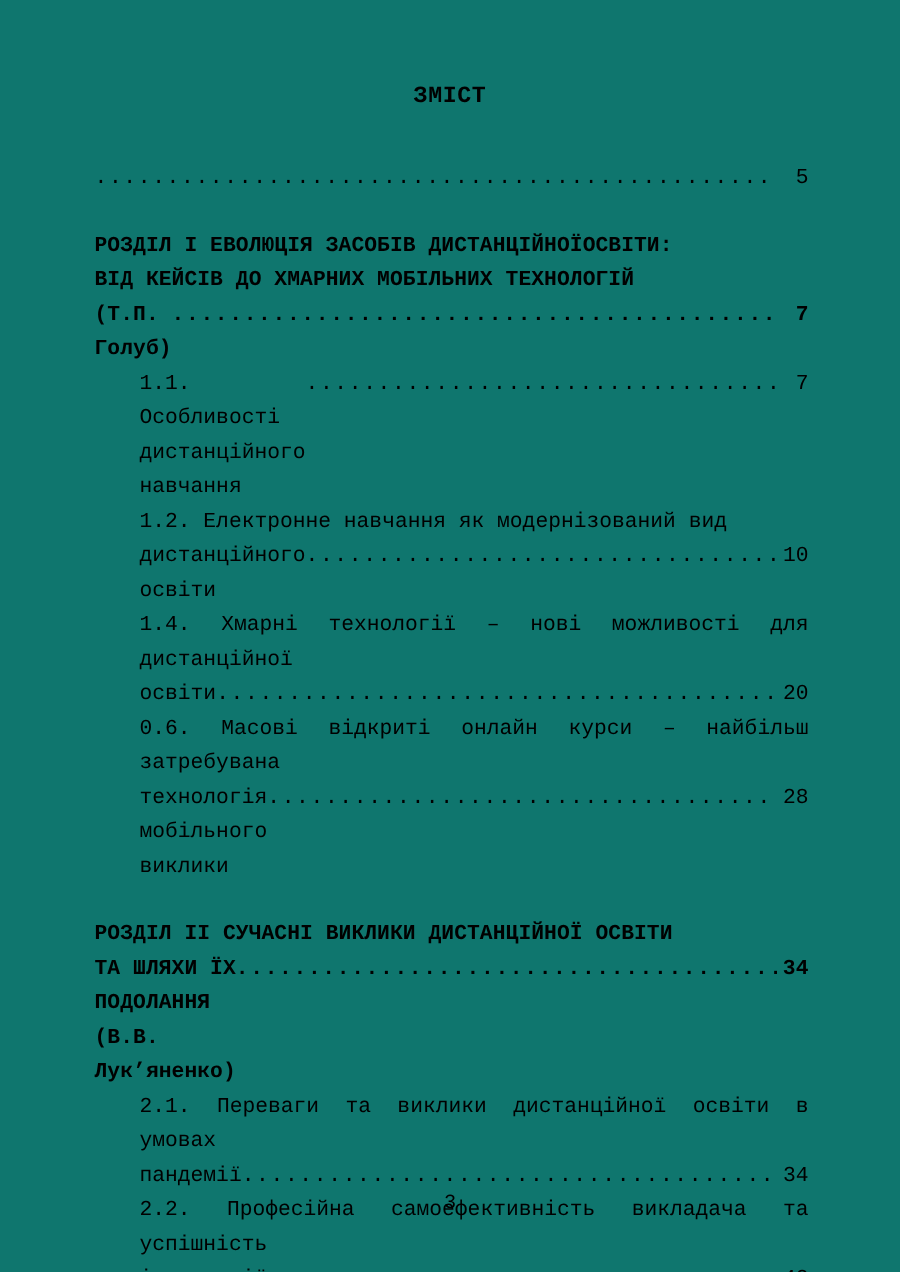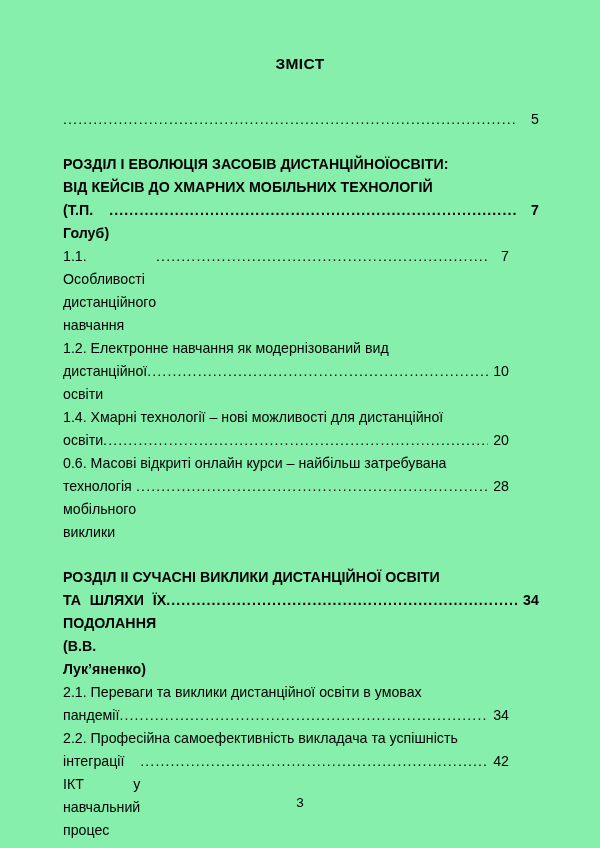--- a/index.html
+++ b/index.html
@@ -4,22 +4,22 @@
 <style>
   html, body {
     margin: 0;
     padding: 0;
     background: #ffffff;
   }
   .page {
     position: relative;
     width: 600px;
     height: 848px;
-    background: #86efac;
-    font-family: Liberation Sans, sans-serif;
+    background: #0f766e;
+    font-family: Liberation Mono, monospace;
     color: #000000;
     overflow: hidden;
   }
 
   
   .toc-title {
     position: absolute;
     top: 55px;
     left: 0;
     width: 600px;
@@ -79,20 +79,21 @@
     line-height: 23px;
     letter-spacing: 0.05px;
   }
   .chapter .headline {
     display: block;
     white-space: pre-wrap;
   }
 
   
   .sub {
+    margin-left: 30px;
     width: 446px;
   }
   .sub .cont {
     display: block;
   }
 
   
   .plain {
     font-weight: normal;
   }
@@ -138,21 +139,21 @@
       <div class="entry sub">
         <div class="row">
           <span class="txt">1.1. Особливості дистанційного навчання</span>
           <span class="leader"></span>
           <span class="pageno">7</span>
         </div>
       </div>
       <div class="entry sub">
         <div class="headline cont">1.2. Електронне навчання як модернізований вид</div>
         <div class="row">
-          <span class="txt">дистанційної освіти </span>
+          <span class="txt">дистанційного освіти </span>
           <span class="leader"></span>
           <span class="pageno">10</span>
         </div>
       </div>
       <div class="entry sub">
         <div class="headline cont">1.4. Хмарні технології – нові можливості для дистанційної</div>
         <div class="row">
           <span class="txt">освіти </span>
           <span class="leader"></span>
           <span class="pageno">20</span>

